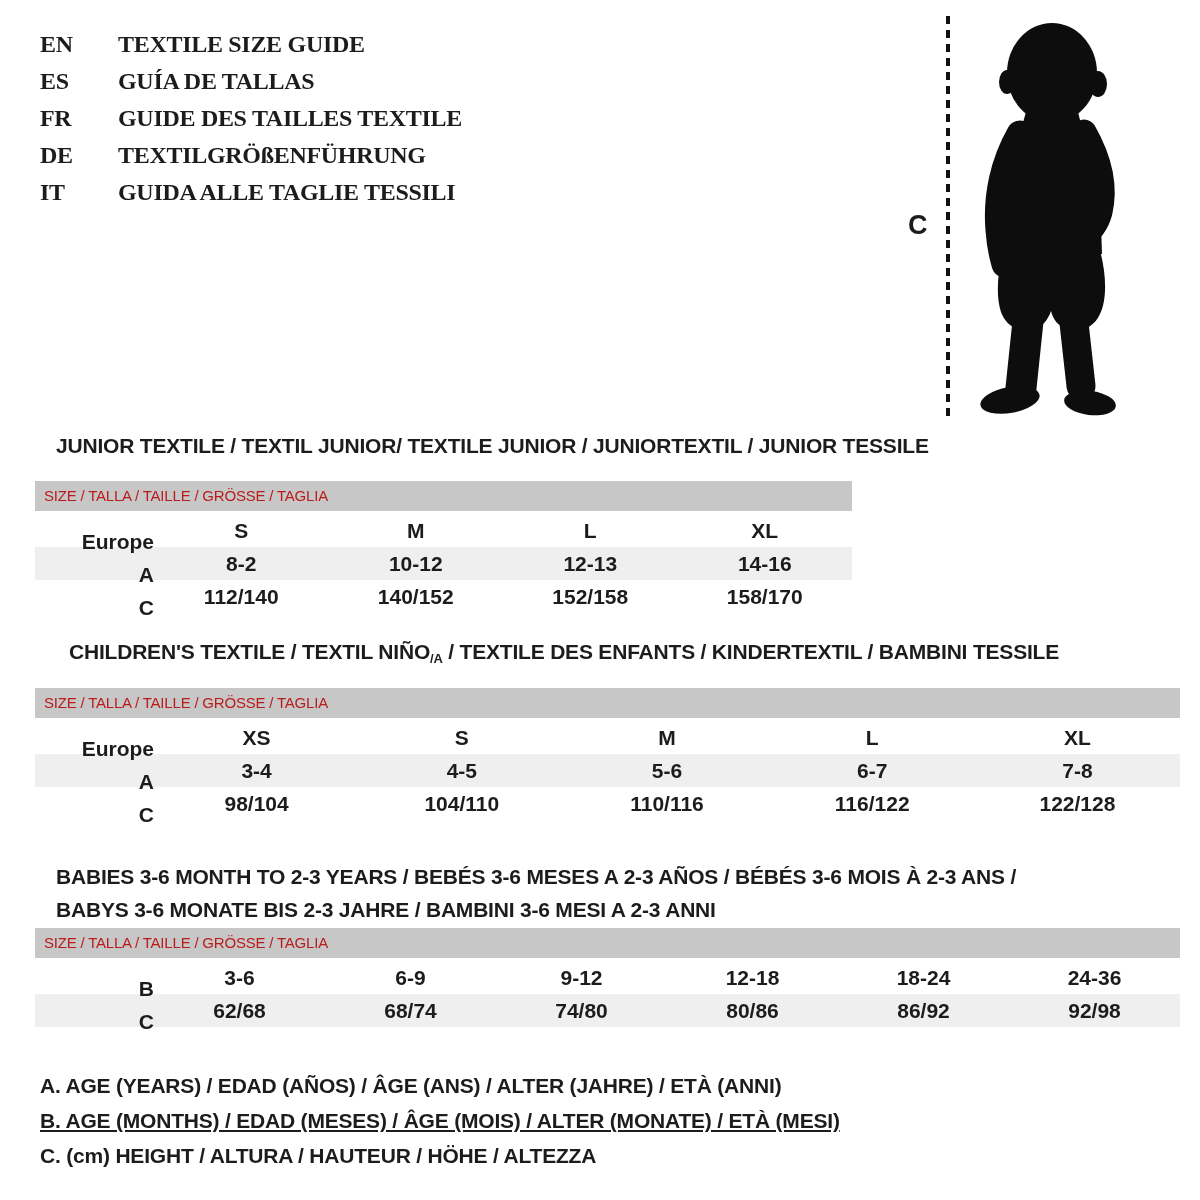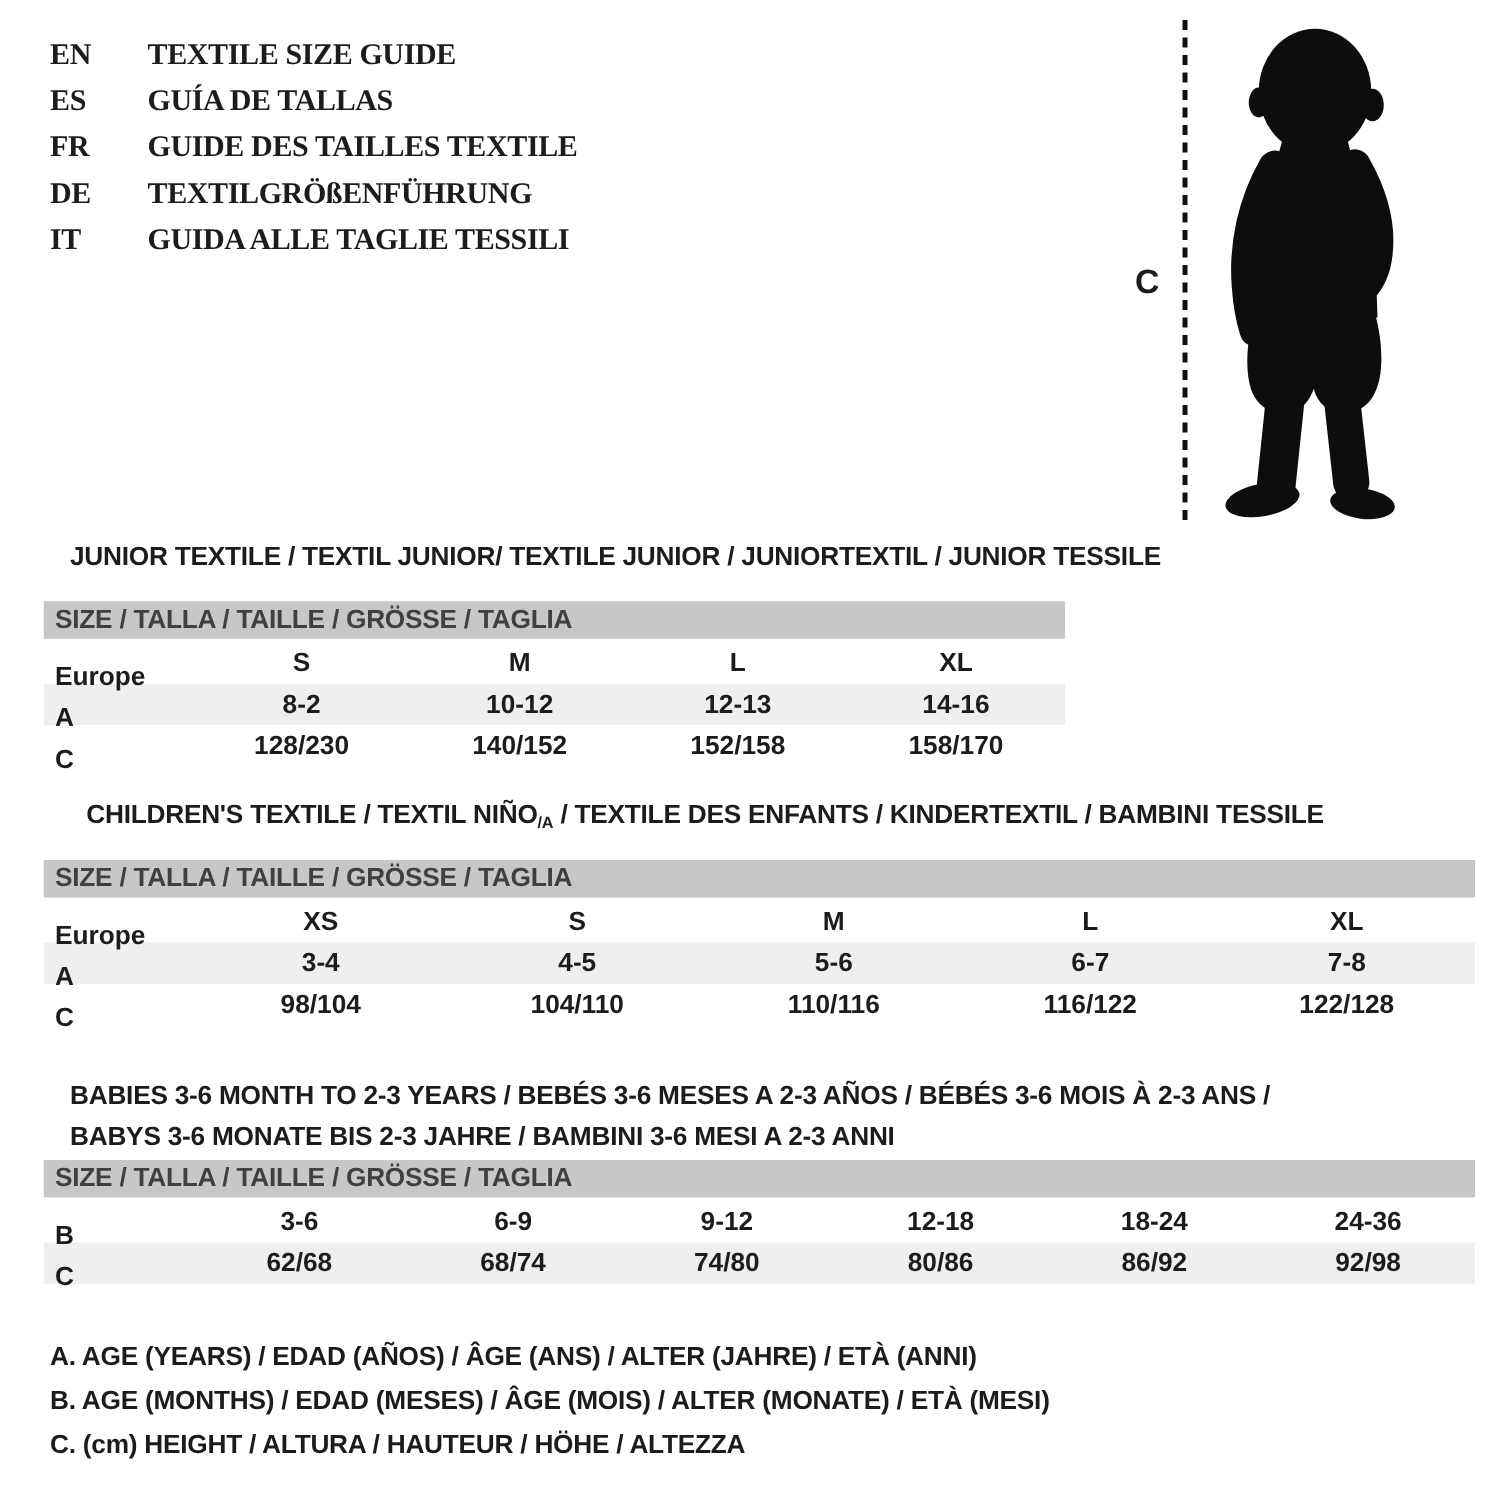--- a/index.html
+++ b/index.html
@@ -17,27 +17,27 @@
   .c-label { position:absolute; left:908px; top:210px; font-size:27px; font-weight:bold; }
   .dash-line { position:absolute; left:944px; top:16px; }
   .baby-svg { position:absolute; left:960px; top:16px; }
   
   .sec-title { position:absolute; left:56px; font-size:21px; font-weight:bold; letter-spacing:-0.2px; white-space:nowrap; }
   .sec-title .sub { font-size:13px; vertical-align:-4px; font-weight:bold; }
   .sec-title.two-line { line-height:33px;margin-top:16px; }
   
   .size-table { position:absolute; }
   .t-head {
-    background:#c7c7c7; color:#404040; font-weight:bold; font-size:21px;
+    background:#c7c7c7; color:#b91c1c; font-weight:normal; font-size:15px;
     height:30px; line-height:30px; padding-left:9px; letter-spacing:-0.2px;
     margin-bottom:3px;
   }
   .t-row { display:flex; align-items:center; height:33px; font-weight:bold; font-size:21px; }
   .t-row.shaded { background:#efefef; }
-  .t-label { flex:0 0 110px; padding-left:9px; text-align:left;margin-top:23px; }
+  .t-label { flex:0 0 110px; padding-left:9px; text-align:right;margin-top:23px; }
   .t-cell { flex:1 1 0; text-align:center; white-space:nowrap; }
   
   .footnote { position:absolute; left:40px; font-size:21px; font-weight:bold; letter-spacing:-0.2px; white-space:nowrap; }
 </style>
 </head>
 <body>
 
 <div class="canvas">
 
   <div class="lang-list">
@@ -97,21 +97,21 @@
       </div>
       <div class="t-row shaded">
         <span class="t-label">A</span>
         <span class="t-cell">8-2</span>
         <span class="t-cell">10-12</span>
         <span class="t-cell">12-13</span>
         <span class="t-cell">14-16</span>
       </div>
       <div class="t-row">
         <span class="t-label">C</span>
-        <span class="t-cell">128/230</span>
+        <span class="t-cell">112/140</span>
         <span class="t-cell">140/152</span>
         <span class="t-cell">152/158</span>
         <span class="t-cell">158/170</span>
       </div>
     </div>
 
   <div class="sec-title" style="top:640px;margin-left:13px;">
     <span>CHILDREN'S TEXTILE / TEXTIL NIÑO</span><span class="sub">/A</span><span> / TEXTILE DES ENFANTS / KINDERTEXTIL / BAMBINI TESSILE</span>
   </div>
   <div class="size-table" style="left:35px; top:688px; width:1145px;">
@@ -162,16 +162,16 @@
         <span class="t-cell">62/68</span>
         <span class="t-cell">68/74</span>
         <span class="t-cell">74/80</span>
         <span class="t-cell">80/86</span>
         <span class="t-cell">86/92</span>
         <span class="t-cell">92/98</span>
       </div>
     </div>
 
   <div class="footnote" style="top:1074px;">A. AGE (YEARS) / EDAD (AÑOS) / ÂGE (ANS) / ALTER (JAHRE) / ETÀ (ANNI)</div>
-  <div class="footnote" style="top:1109px;">B. AGE (MONTHS) / EDAD (MESES) / ÂGE (MOIS) / ALTER (MONATE) / ETÀ (MESI)</div>
+  <div class="footnote" style="top:1109px;text-decoration:underline;">B. AGE (MONTHS) / EDAD (MESES) / ÂGE (MOIS) / ALTER (MONATE) / ETÀ (MESI)</div>
   <div class="footnote" style="top:1144px;">C. (cm) HEIGHT / ALTURA / HAUTEUR / HÖHE / ALTEZZA</div>
 
 </div>
 
 </body></html>

